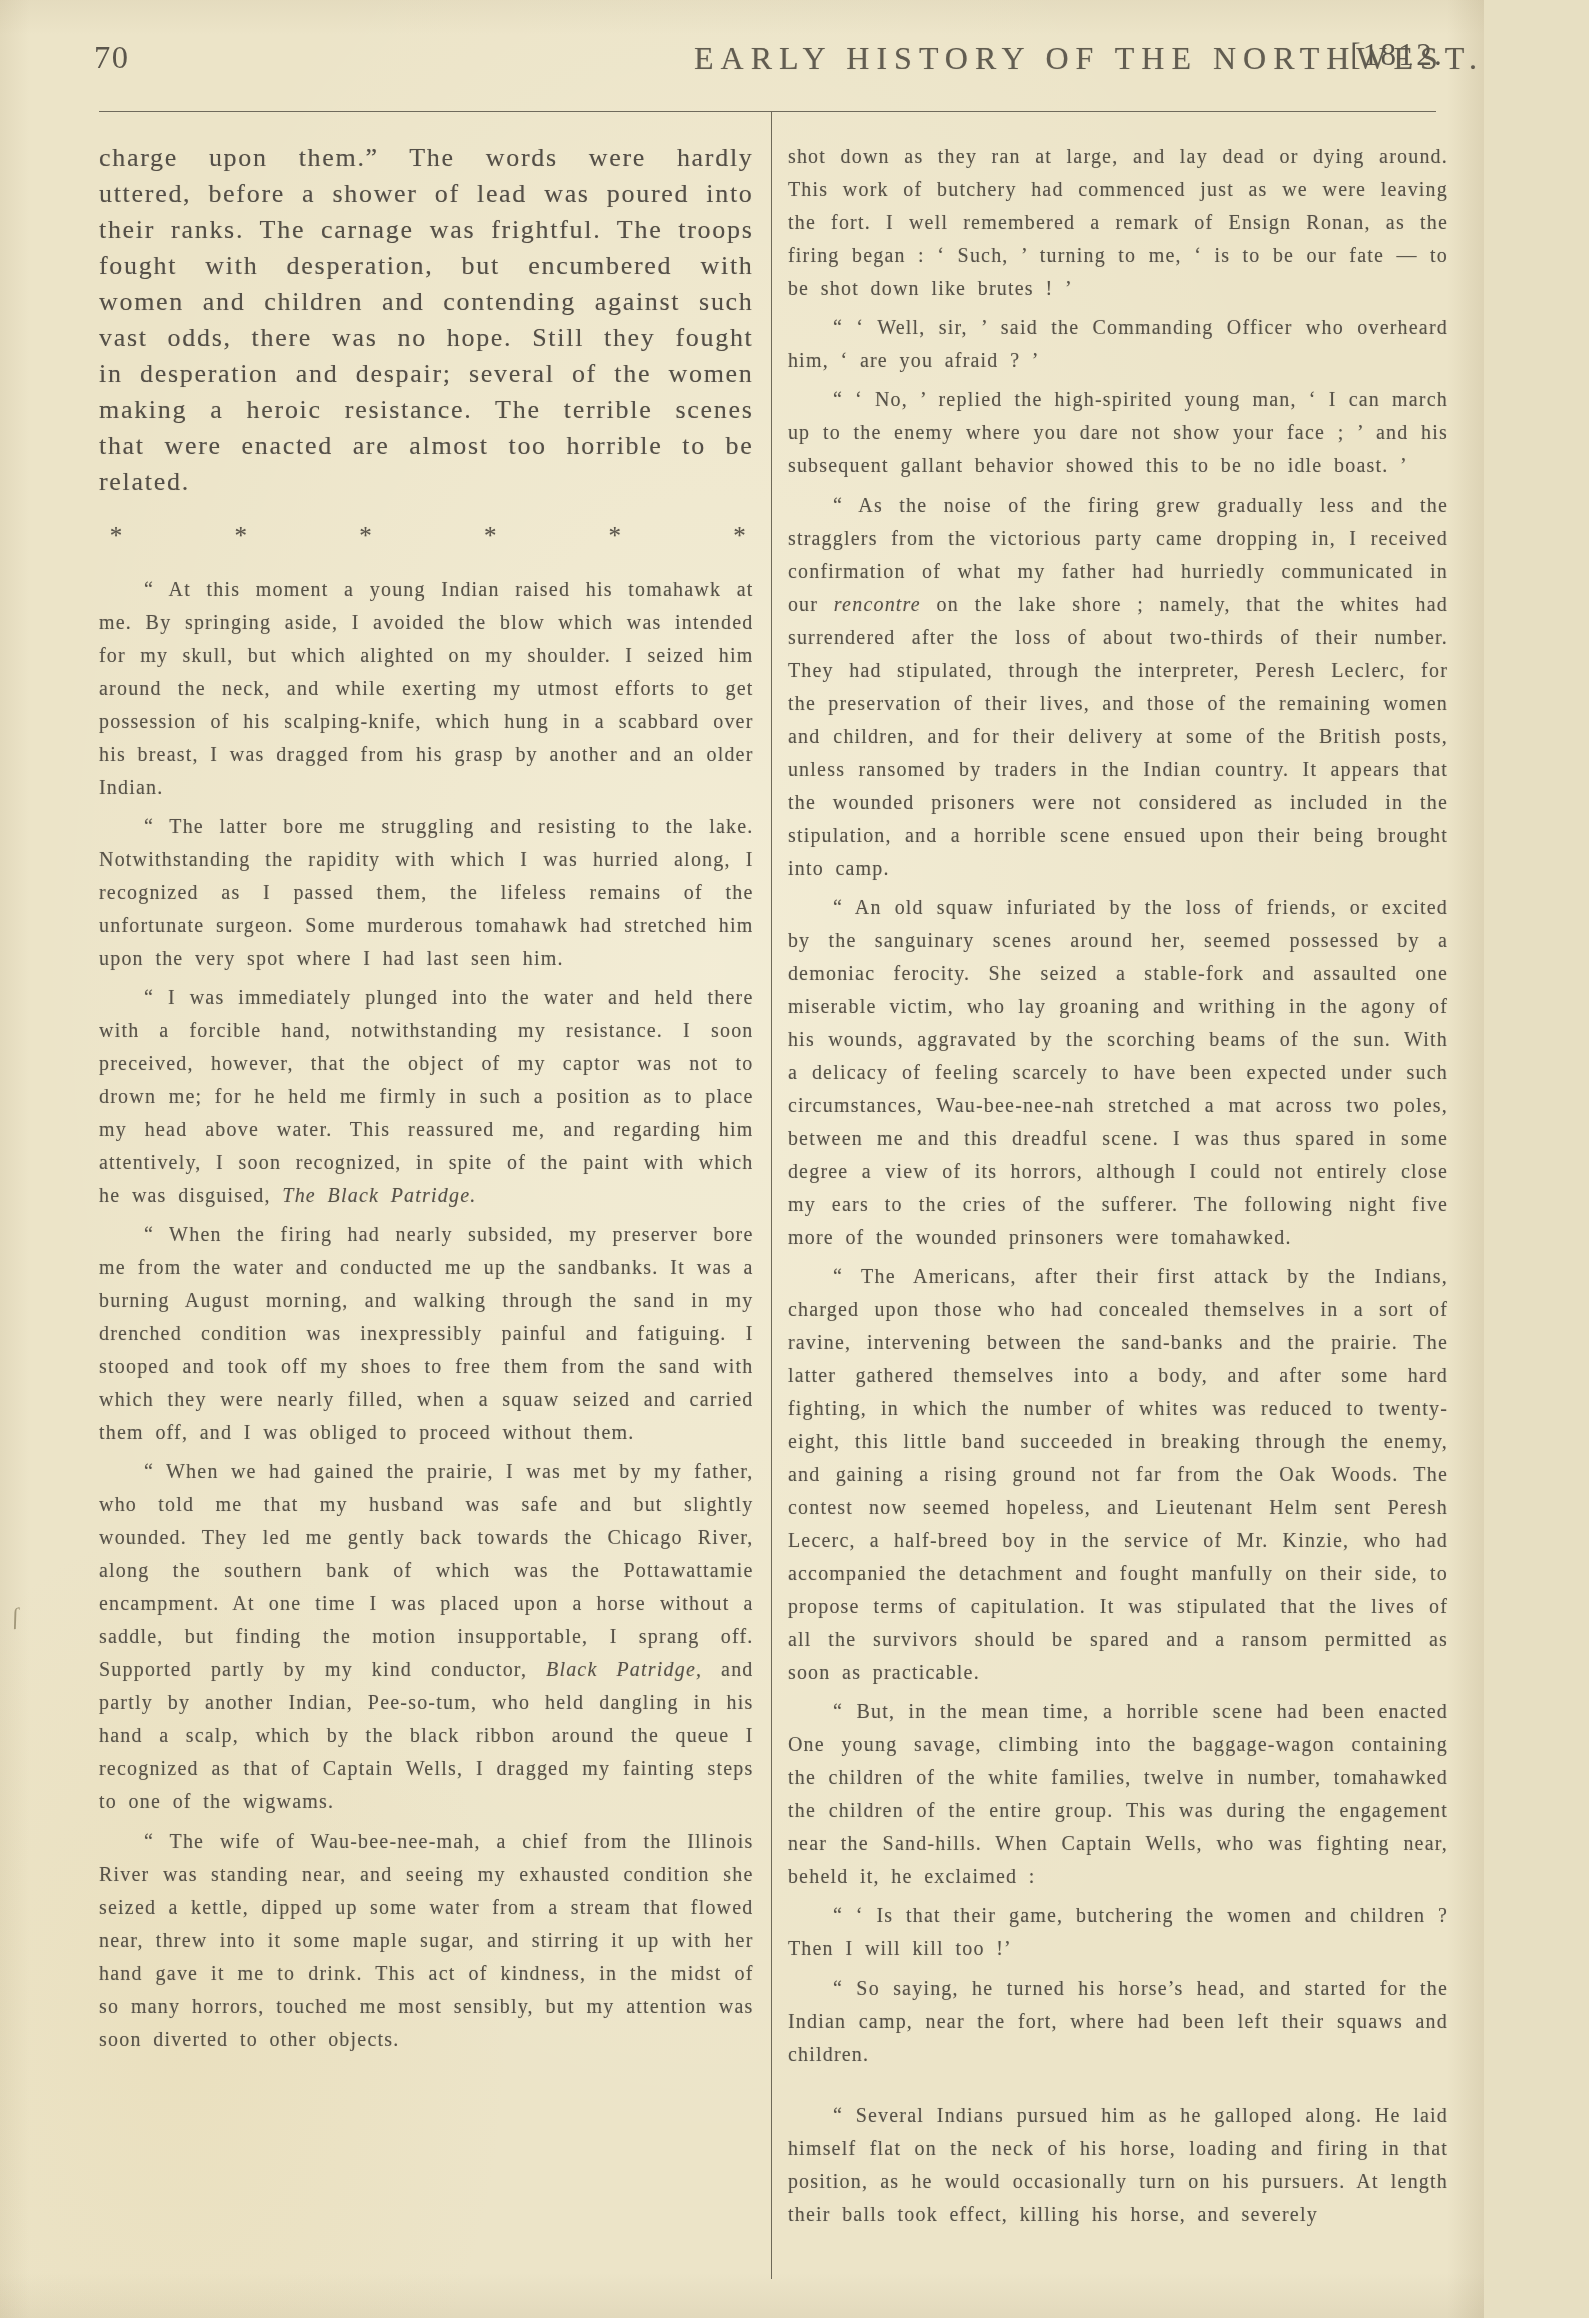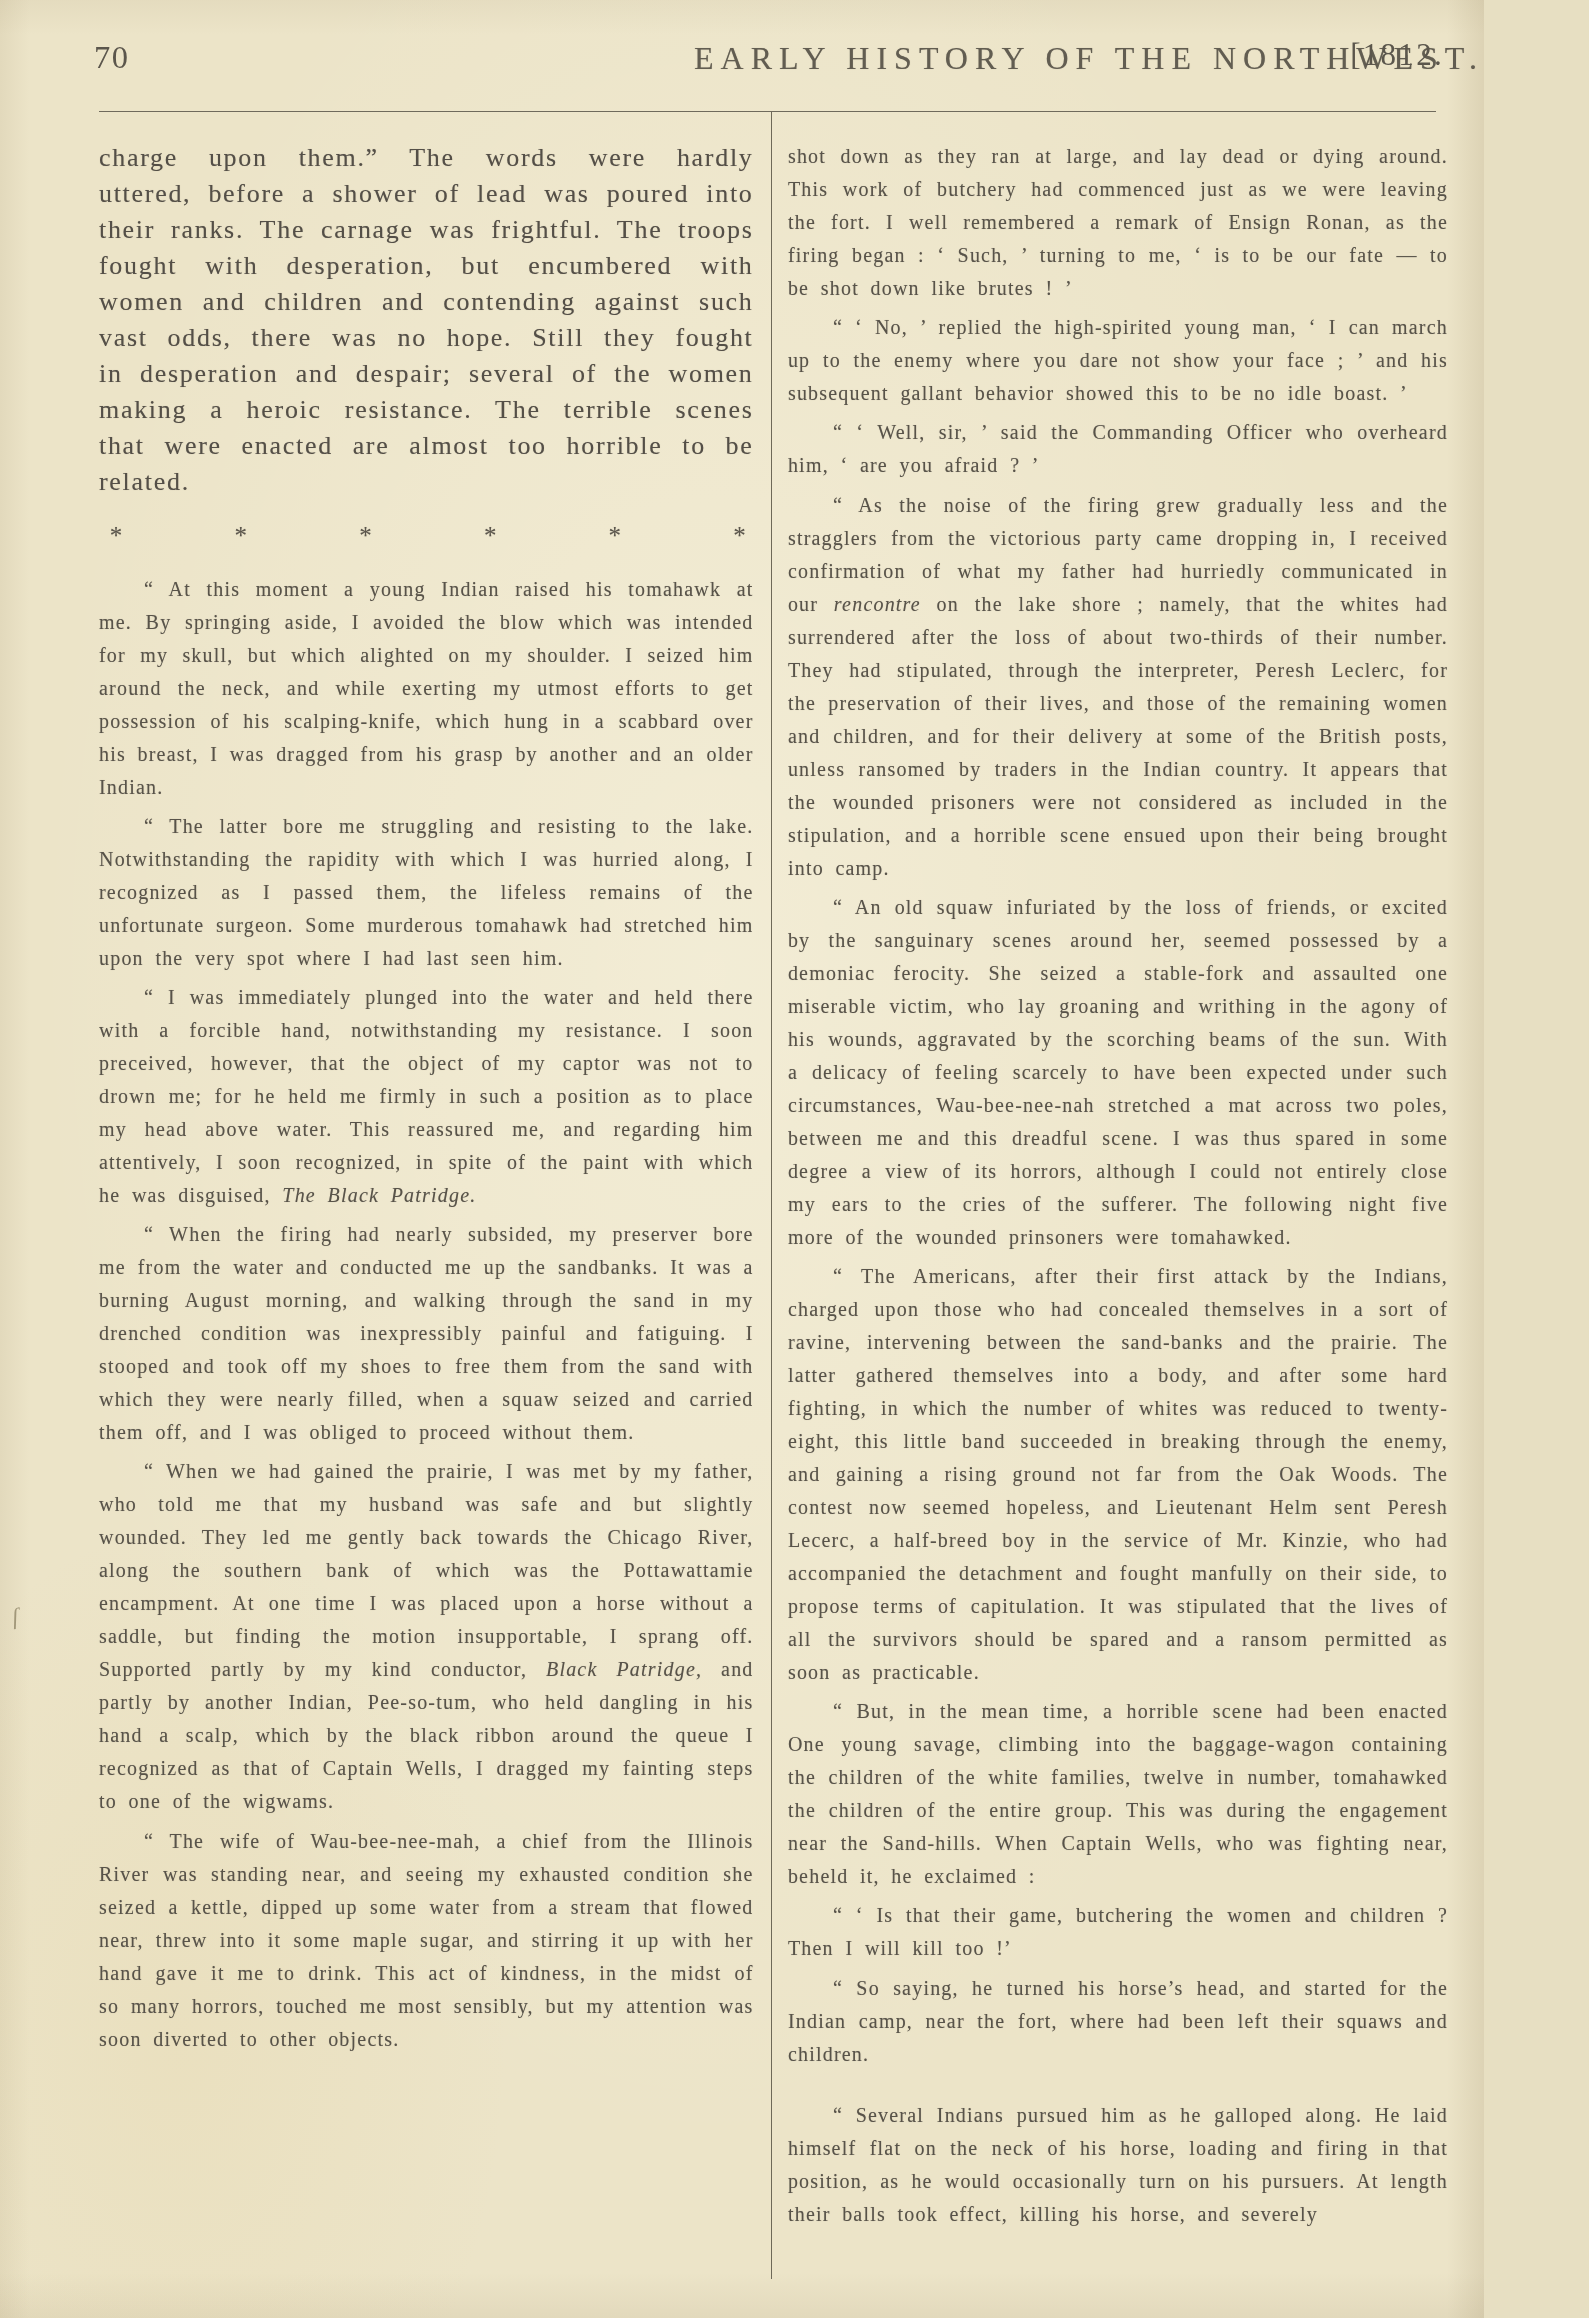--- a/index.html
+++ b/index.html
@@ -118,22 +118,22 @@
         <p class="para small indent"><span>“ I was immediately plunged into the water and held there with a forcible hand, notwithstanding my resistance.  I soon preceived, however, that the object of my captor was not to drown me; for he held me firmly in such a position as to place my head above water.  This reassured me, and regarding him attentively, I soon recognized, in spite of the paint with which he was disguised, </span><span class="italic">The Black Patridge.</span></p>
         <p class="para small indent"><span>“ When the firing had nearly subsided, my preserver bore me from the water and conducted me up the sandbanks.  It was a burning August morning, and walking through the sand in my drenched condition was inexpressibly painful and fatiguing. I stooped and took off my shoes to free them from the sand with which they were nearly filled, when a squaw seized and carried them off, and I was obliged to proceed without them.</span></p>
         <p class="para small indent"><span>“ When we had gained the prairie, I was met by my father, who told me that my husband was safe and but slightly wounded.  They led me gently back towards the Chicago River, along the southern bank of which was the Pottawattamie encampment.  At one time I was placed upon a horse without a saddle, but finding the motion insupportable, I sprang off. Supported partly by my kind conductor, </span><span class="italic">Black Patridge,</span><span> and partly by another Indian, Pee-so-tum, who held dangling in his hand a scalp, which by the black ribbon around the queue I recognized as that of Captain Wells, I dragged my fainting steps to one of the wigwams.</span></p>
         <p class="para small indent"><span>“ The wife of Wau-bee-nee-mah, a chief from the Illinois River was standing near, and seeing my exhausted condition she seized a kettle, dipped up some water from a stream that flowed near, threw into it some maple sugar, and stirring it up with her hand gave it me to drink.  This act of kindness, in the midst of so many horrors, touched me most sensibly, but my attention was soon diverted to other objects.</span></p>
       </div>
     <div class="col-gap-l"></div>
     <div class="divider"></div>
     <div class="col-gap-r"></div>
     <div class="column right" id="right-col">
         <p class="para small"><span>shot down as they ran at large, and lay dead or dying around. This work of butchery had commenced just as we were leaving the fort.  I well remembered a remark of Ensign Ronan, as the firing began :  ‘ Such, ’ turning to me, ‘ is to be our fate — to be shot down like brutes ! ’</span></p>
+        <p class="para small indent"><span>“ ‘ Well, sir, ’ said the Commanding Officer who overheard him, ‘ are you afraid ? ’</span></p>
         <p class="para small indent"><span>“ ‘ No, ’ replied the high-spirited young man, ‘ I can march up to the enemy where you dare not show your face ; ’ and his subsequent gallant behavior showed this to be no idle boast. ’</span></p>
-        <p class="para small indent"><span>“ ‘ Well, sir, ’ said the Commanding Officer who overheard him, ‘ are you afraid ? ’</span></p>
         <p class="para small indent"><span>“ As the noise of the firing grew gradually less and the stragglers from the victorious party came dropping in, I received confirmation of what my father had hurriedly communicated in our </span><span class="italic">rencontre</span><span> on the lake shore ; namely, that the whites had surrendered after the loss of about two-thirds of their number.  They had stipulated, through the interpreter, Peresh Leclerc, for the preservation of their lives, and those of the remaining women and children, and for their delivery at some of the British posts, unless ransomed by traders in the Indian country.  It appears that the wounded prisoners were not considered as included in the stipulation, and a horrible scene ensued upon their being brought into camp.</span></p>
         <p class="para small indent"><span>“ An old squaw infuriated by the loss of friends, or excited by the sanguinary scenes around her, seemed possessed by a demoniac ferocity.  She seized a stable-fork and assaulted one miserable victim, who lay groaning and writhing in the agony of his wounds, aggravated by the scorching beams of the sun. With a delicacy of feeling scarcely to have been expected under such circumstances, Wau-bee-nee-nah stretched a mat across two poles, between me and this dreadful scene.  I was thus spared in some degree a view of its horrors, although I could not entirely close my ears to the cries of the sufferer. The following night five more of the wounded prinsoners were tomahawked.</span></p>
         <p class="para small indent"><span>“ The Americans, after their first attack by the Indians, charged upon those who had concealed themselves in a sort of ravine, intervening between the sand-banks and the prairie. The latter gathered themselves into a body, and after some hard fighting, in which the number of whites was reduced to twenty-eight, this little band succeeded in breaking through the enemy, and gaining a rising ground not far from the Oak Woods.  The contest now seemed hopeless, and Lieutenant Helm sent Peresh Lecerc, a half-breed boy in the service of Mr. Kinzie, who had accompanied the detachment and fought manfully on their side, to propose terms of capitulation.  It was stipulated that the lives of all the survivors should be spared and a ransom permitted as soon as practicable.</span></p>
         <p class="para small indent"><span>“ But, in the mean time, a horrible scene had been enacted One young savage, climbing into the baggage-wagon containing the children of the white families, twelve in number, tomahawked the children of the entire group.  This was during the engagement near the Sand-hills.  When Captain Wells, who was fighting near, beheld it, he exclaimed :</span></p>
         <p class="para small indent"><span>“ ‘ Is that their game, butchering the women and children ? Then I will kill too !’</span></p>
         <p class="para small indent"><span>“ So saying, he turned his horse’s head, and started for the Indian camp, near the fort, where had been left their squaws and children.</span></p>
         <p class="para small indent gap-top"><span>“ Several Indians pursued him as he galloped along.  He laid himself flat on the neck of his horse, loading and firing in that position, as he would occasionally turn on his pursuers. At length their balls took effect, killing his horse, and severely</span></p>
       </div>
   </div>
 

